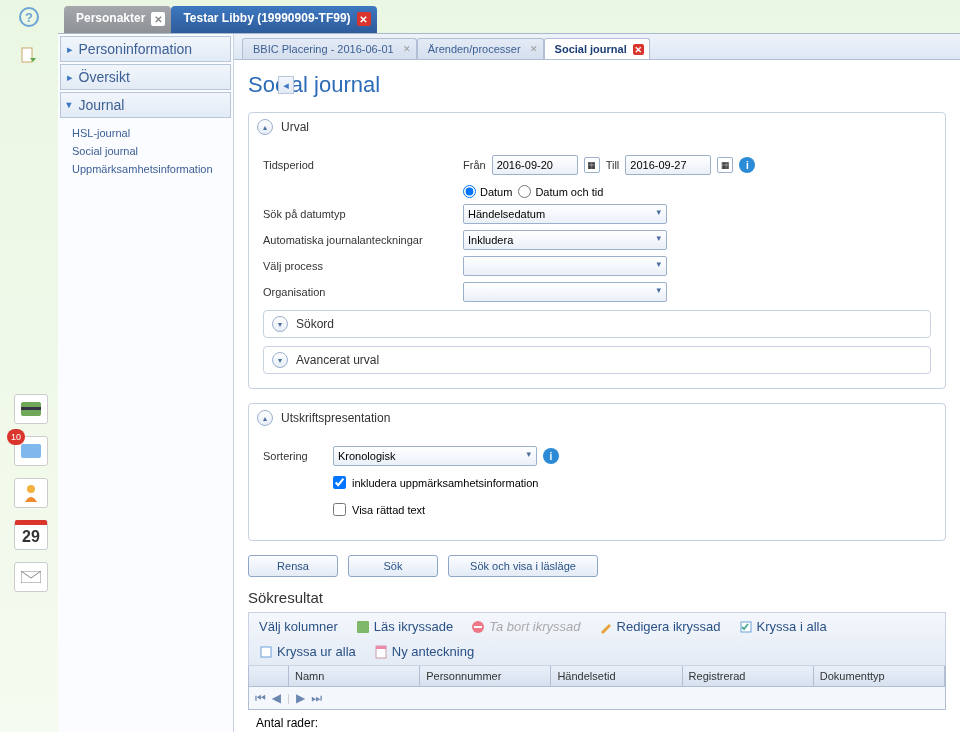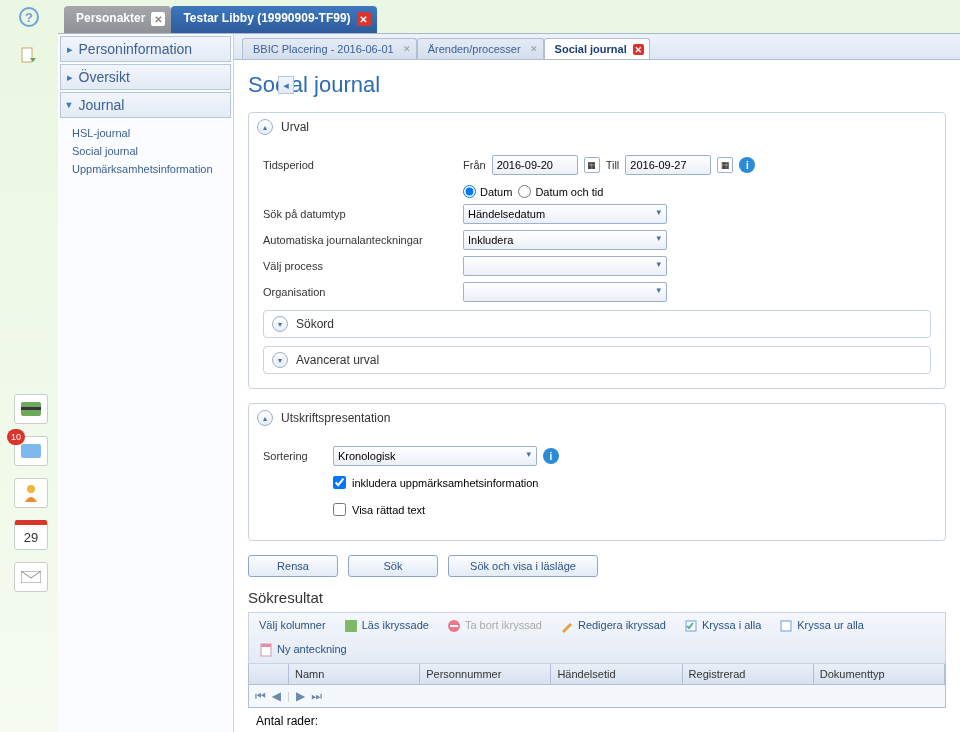--- a/index.html
+++ b/index.html
@@ -61,22 +61,22 @@
 .radio-row { display: flex; gap: 14px; align-items: center; margin-top: 4px; }
 .radio-row label { font-size: 11px; display: flex; align-items: center; gap: 4px; cursor:pointer; }
 .chk-row label { font-size: 11px; display: flex; align-items: center; gap: 6px; margin: 4px 0; cursor:pointer; }
 
 .btn-bar { display: flex; gap: 10px; margin-top: 10px; }
 .btn { min-width: 90px; padding: 4px 4px; border: 1px solid #8ea6c8; border-radius: 3px; background: linear-gradient(#fcfdff,#e3ebf6); color: #2a5185; font-size: 11px; cursor: pointer; text-align: center; }
 
 h2.subtitle { color: #333; font-size: 15px; font-weight: 400; margin: 12px 0 6px; }
 
 .toolbar { display: flex; gap: 6px; border: 1px solid #c8d2e2; background: linear-gradient(#f4f7fc,#e4ebf5); padding: 4px; flex-wrap: wrap; }
-.tbtn { display: flex; align-items: flex-start; gap: 4px; padding: 2px 6px; font-size: 11px; color: #2a5185; cursor: pointer; border-radius: 2px; }
-.tbtn.disabled { color: #aaa; cursor: default; }
+.tbtn { display: flex; align-items: center; gap: 4px; padding: 2px 6px; font-size: 13px; color: #2a5185; cursor: pointer; border-radius: 2px; }
+.tbtn.disabled { color: #aaa; cursor: default; font-style: italic; }
 .ticon { width: 14px; height: 14px; display: inline-block; }
 
 .grid-head { display: flex; background: linear-gradient(#e9eff8,#d7e1ef); border: 1px solid #b1bed4; border-top: none; }
 .gh-spacer { width: 40px; border-right: 1px solid #b1bed4; }
 .gh-cell { flex: 1; padding: 4px 6px; font-size: 11px; color: #333; border-right: 1px solid #b1bed4; }
 .pager { display: flex; align-items: center; gap: 6px; padding: 4px 6px; border: 1px solid #b1bed4; border-top: none; background: #f4f7fc; }
 .pager .pbtn { color: #6d88b0; cursor: pointer; font-size: 12px; }
 .row-count { padding: 6px 8px; font-size: 12px; }
 </style>
 </head>
@@ -105,21 +105,21 @@
           <rect width="20" height="14" rx="2" fill="#7fb8ec"></rect>
         </svg>
     </div>
     <div class="rail-card">
         <svg width="14" height="18">
           <circle cx="7" cy="5" r="4" fill="#f4b23e"></circle>
           <path d="M1 18 q6 -10 12 0 z" fill="#f08c2e"></path>
         </svg>
       </div>
     <div class="rail-card">
-        <div style="font-size:13px;font-weight:400;color:#333;position:relative;top:2px">29</div>
+        <div style="font-size:16px;font-weight:700;color:#333;position:relative;top:2px">29</div>
         <div style="position:absolute;top:-1px;left:0;right:0;height:5px;background:#d9352c;border-radius:2px 2px 0 0"></div>
       </div>
     <div class="rail-card">
         <svg width="20" height="12">
           <rect width="20" height="12" fill="#fff" stroke="#888"></rect>
           <path d="M0 0 L10 7 L20 0" fill="none" stroke="#888"></path>
         </svg>
       </div>
   </div>
 </div>

